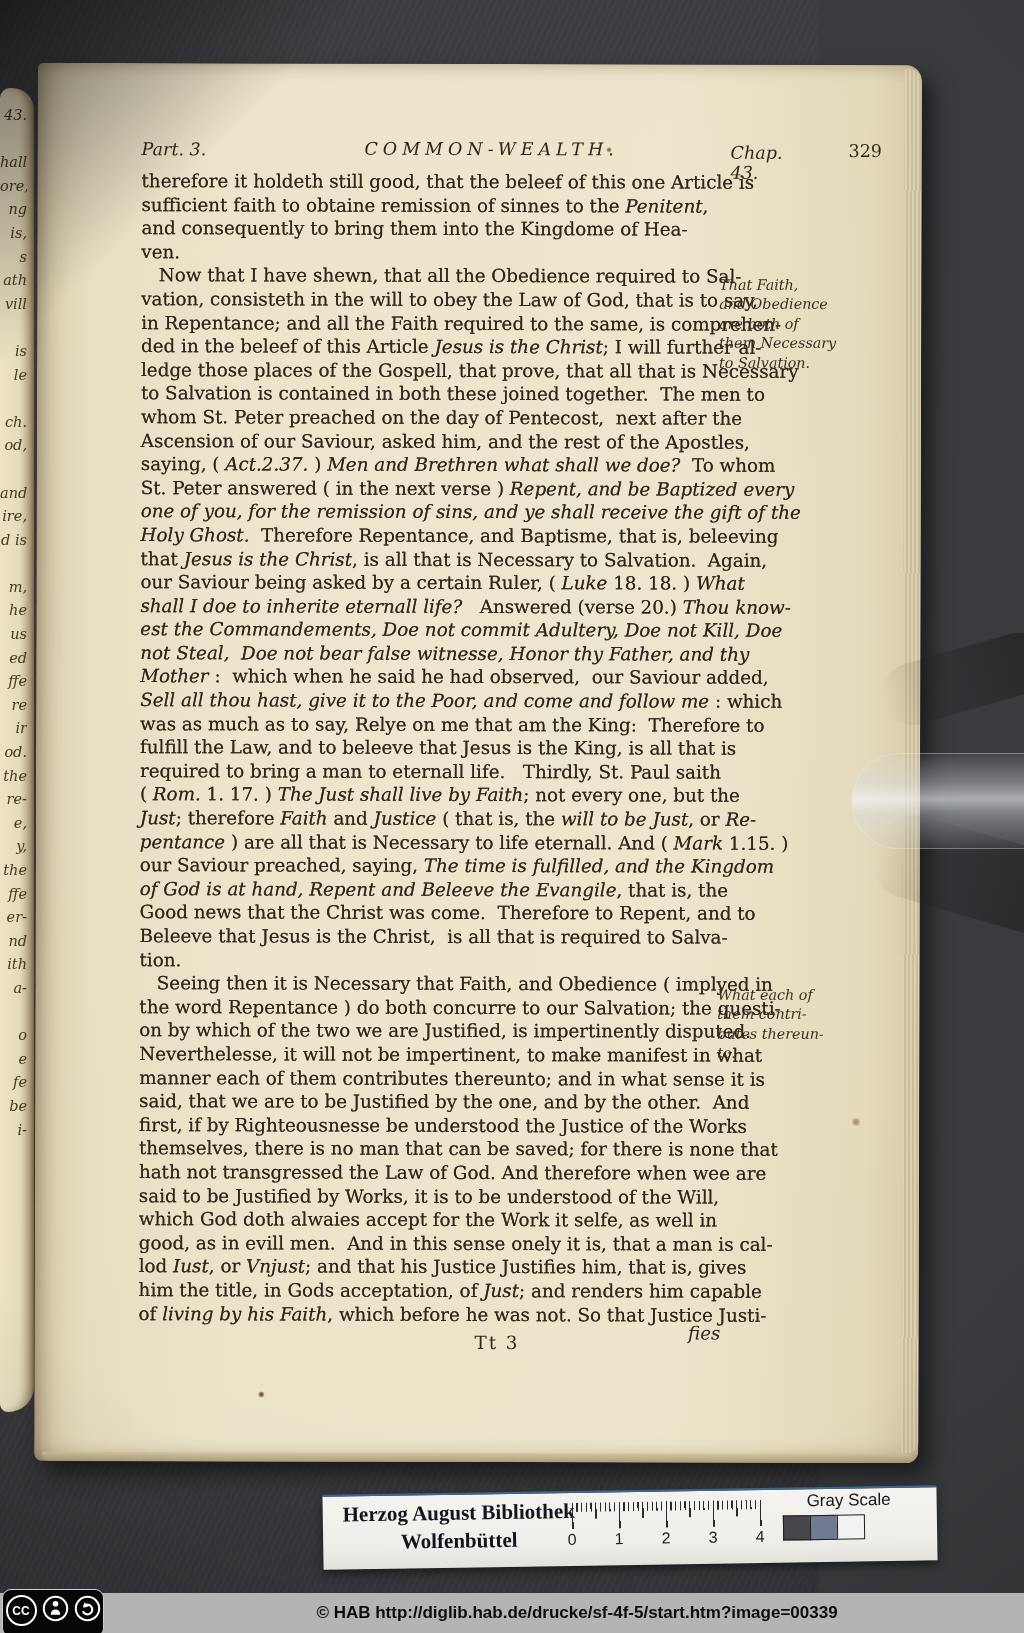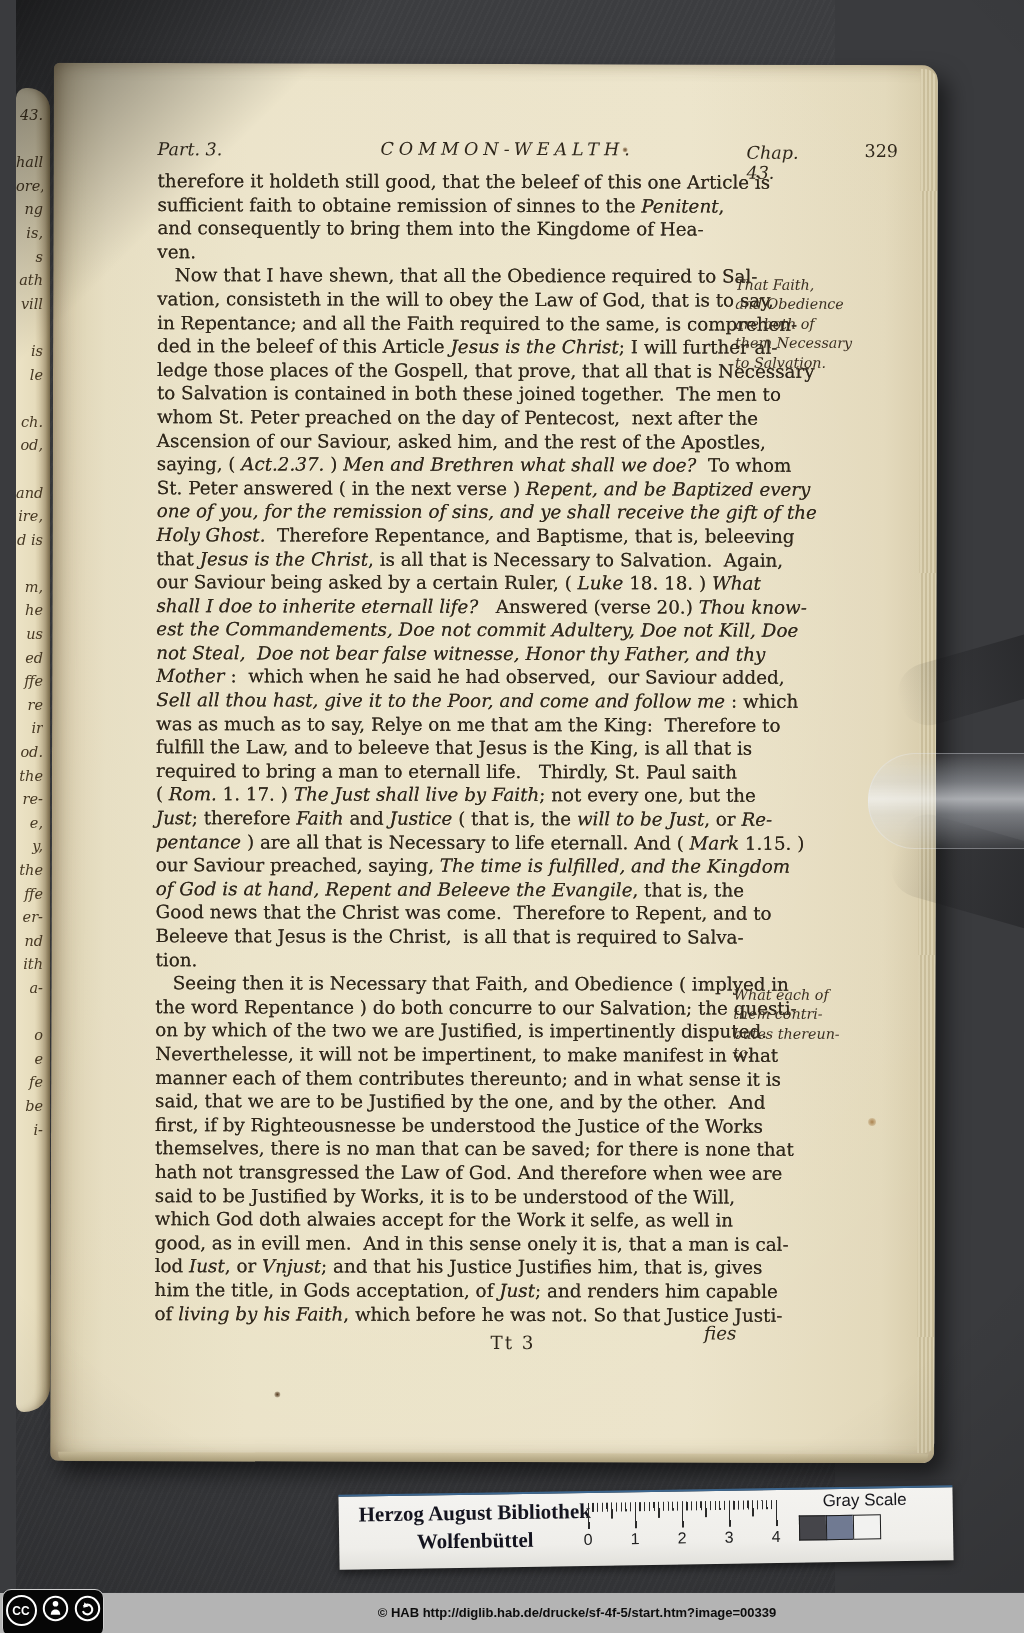--- a/index.html
+++ b/index.html
@@ -5,21 +5,20 @@
   html,body{margin:0;padding:0;}
   body{
     width:1024px;height:1633px;overflow:hidden;position:relative;
     background:#3a3b3e;
     font-family:"DejaVu Serif", serif;
   }
   .photo{position:absolute;left:0;top:0;width:819px;height:1633px;
     background:
       repeating-linear-gradient(115deg, rgba(255,255,255,0.018) 0 2px, transparent 2px 6px),
       linear-gradient(180deg,#3c3d40 0%, #38393c 55%, #343538 100%);
-    margin-left: 16px;
   }
   .it{font-style:italic;}
 
   
   .facing-sliver{position:absolute;left:0;top:88px;width:34px;height:1324px;z-index:2;
     background:linear-gradient(90deg,#ece3c6 0%, #e6dcbc 55%, #cdc09c 88%, #a2946f 100%);
     border-radius:10px 22px 26px 8px;
     box-shadow:inset -8px 0 10px -4px rgba(70,50,25,0.45);
   }
   .frag-col{position:absolute;left:0;top:16px;width:27px;height:1290px;overflow:hidden;
@@ -105,21 +104,21 @@
   .gs{position:absolute;left:460px;top:2px;width:148px;font-family:"Liberation Sans", sans-serif;}
   .gs-label{font-size:17px;color:#17171c;text-align:center;width:120px;margin-left:6px;}
   .gs-patches{margin-top:4px;margin-left:0;display:flex;}
   .gs-patches span{display:block;width:26px;height:23px;border:1px solid #1d1d1d;border-right:none;}
   .gs-patches span:last-child{border-right:1px solid #1d1d1d;}
 
   
   .footerbar{position:absolute;left:0;top:1593px;width:1024px;height:40px;z-index:7;
     background:#b4b4b4;}
   .lictext{display:block;padding-left:130px;text-align:center;line-height:40px;
-    font-family:"Liberation Sans", sans-serif;font-weight:700;font-size:13px;color:#0d0d0d;}
+    font-family:"Liberation Sans", sans-serif;font-weight:700;font-size:17px;color:#0d0d0d;}
 
   
   .ccbadge{position:absolute;left:2px;top:1589px;width:102px;height:48px;z-index:8;
     background:#060606;border:1.5px solid #cfcfcf;border-radius:9px;
     display:flex;align-items:flex-start;justify-content:space-around;padding-top:5px;box-sizing:border-box;}
   .cc-circle{width:27px;height:27px;border:2px solid #fff;border-radius:50%;
     display:flex;align-items:center;justify-content:center;
     color:#fff;font-family:"Liberation Sans", sans-serif;font-weight:700;font-size:12px;}
   .cc-col{display:flex;flex-direction:column;align-items:flex-end;}
   .cc-lab{color:#fff;font-family:"Liberation Sans", sans-serif;font-size:12px;font-weight:400;margin-top:13px;letter-spacing:1px;}

